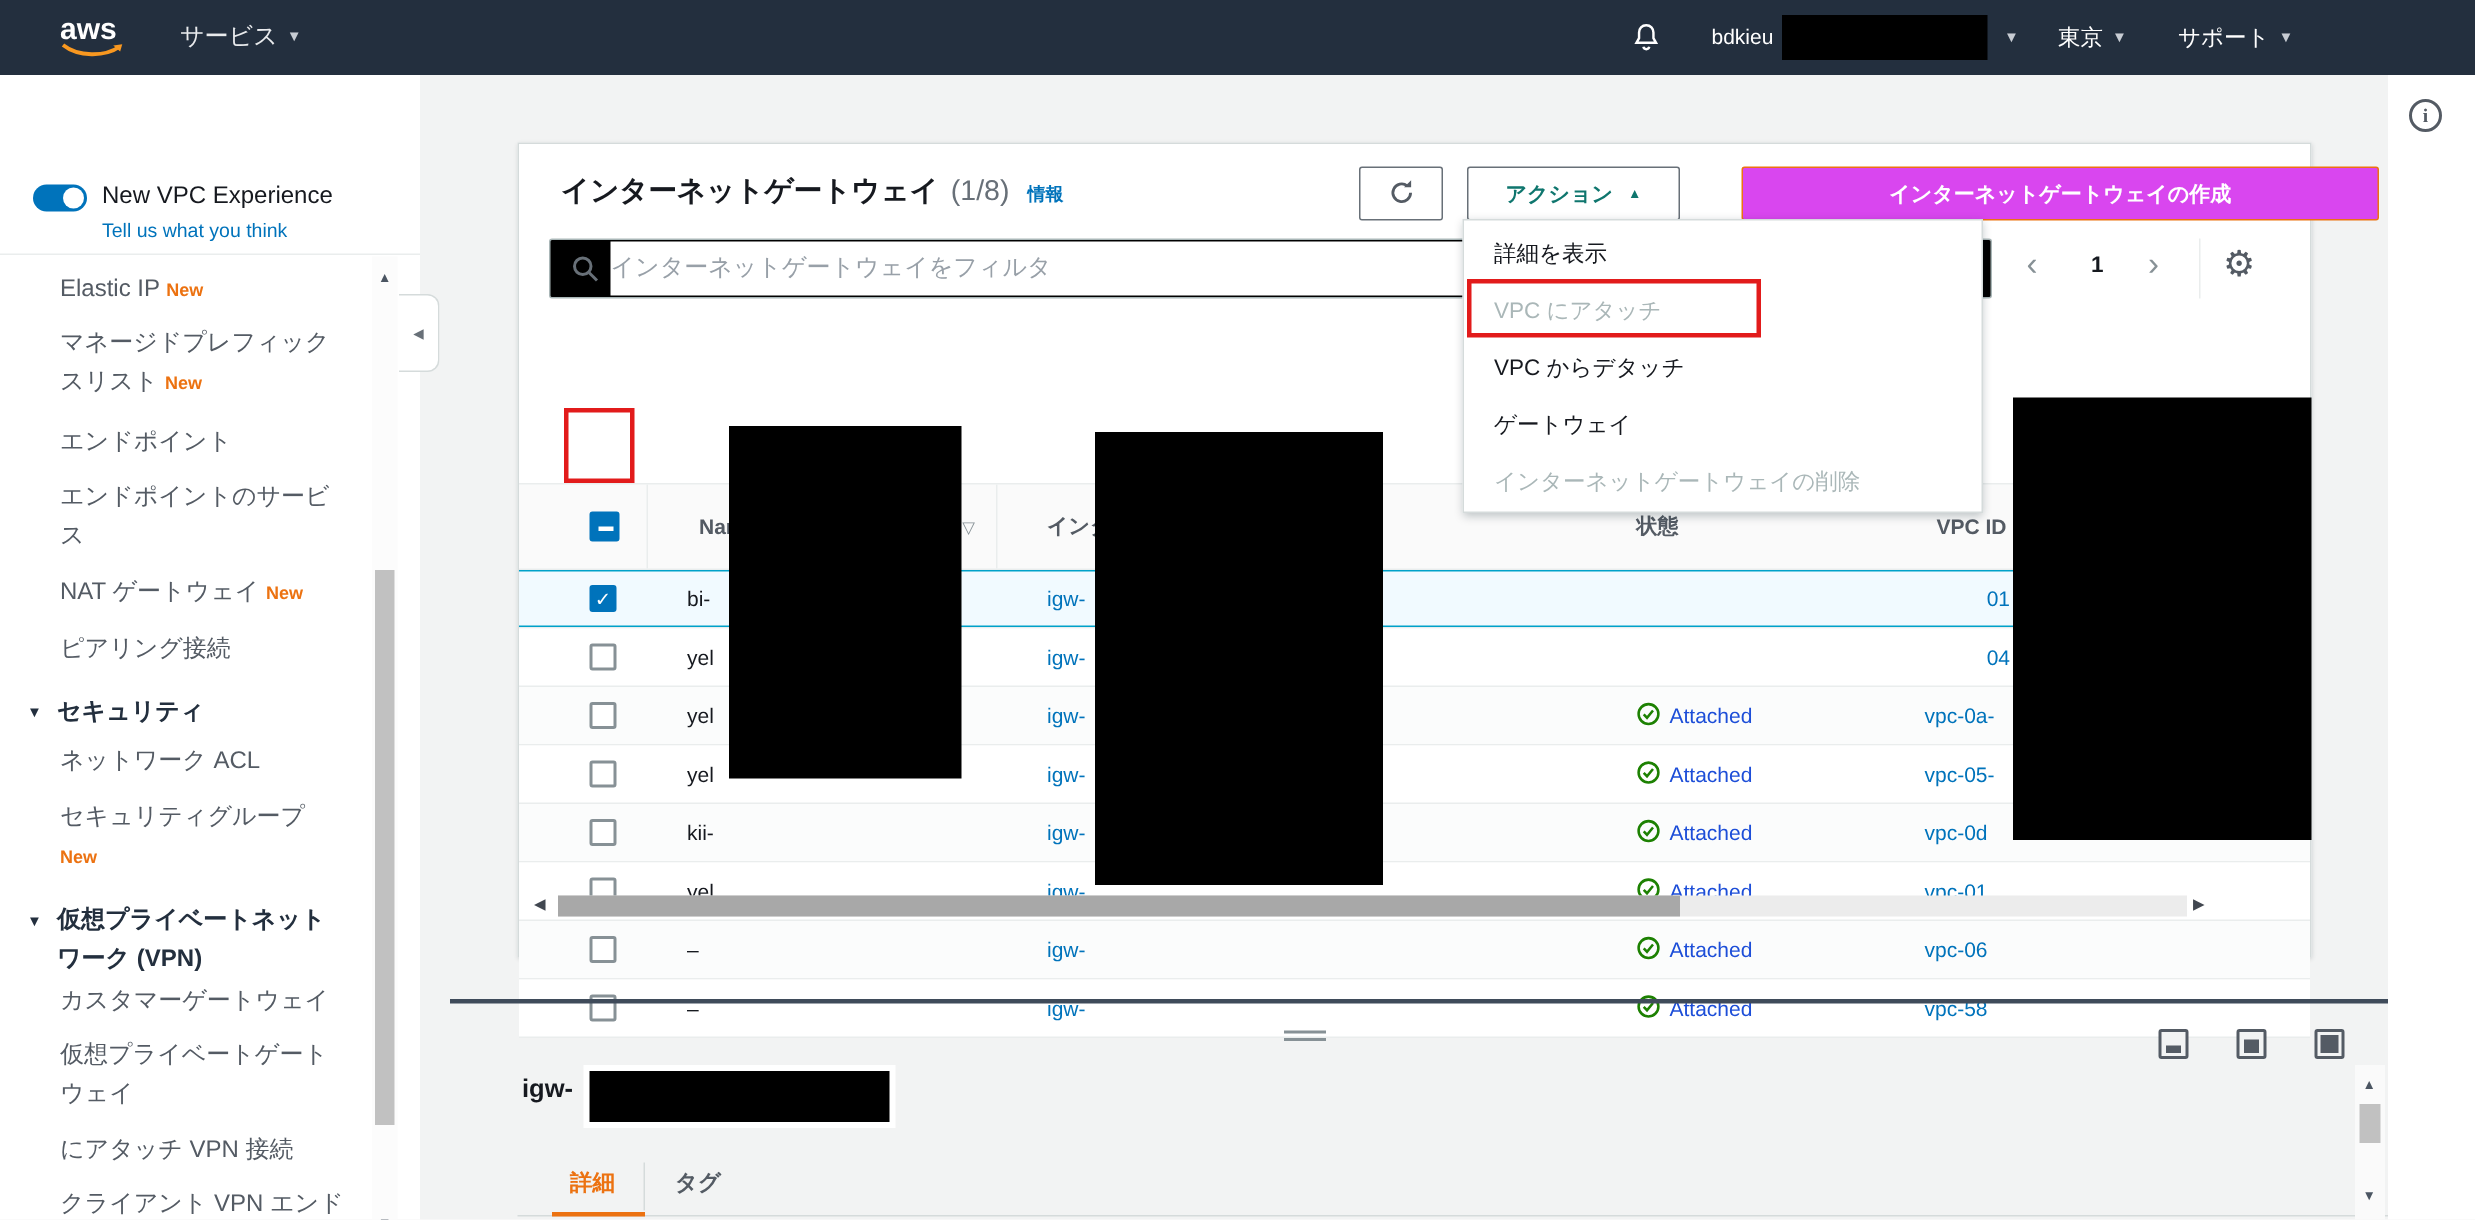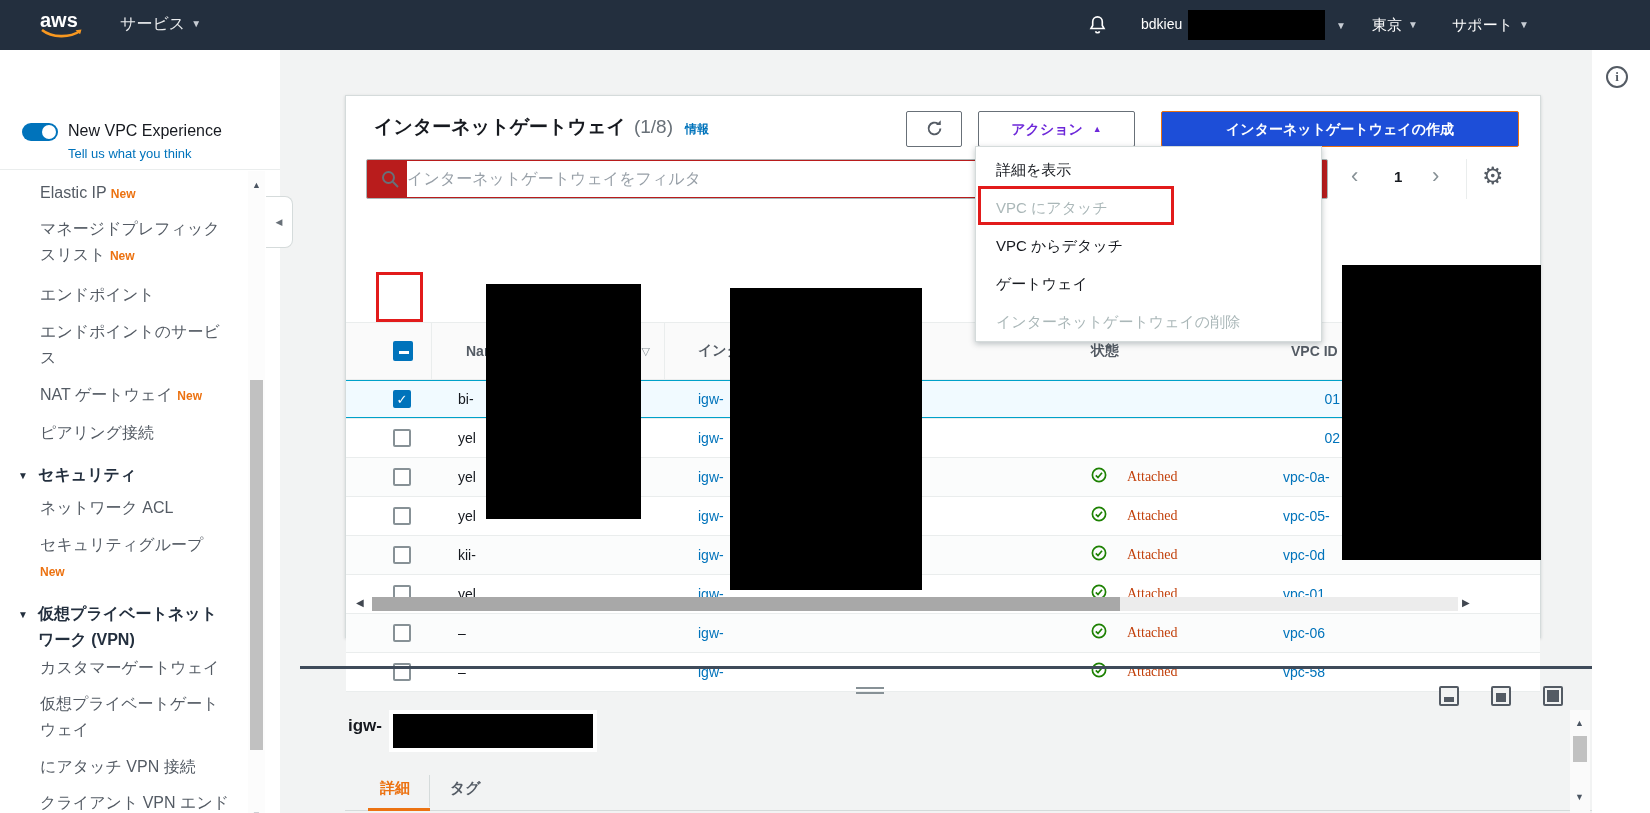--- a/index.html
+++ b/index.html
@@ -45,25 +45,25 @@
   #info-circle { position:absolute; left:1606px; top:66px; width:22px; height:22px; border:2px solid #545b64; border-radius:50%; color:#545b64; text-align:center; line-height:18px; font-size:13px; font-weight:bold; font-family:"Liberation Serif", serif; cursor:pointer; }
 
   
   #card { position:absolute; left:345px; top:95px; width:1196px; height:543px; background:#fff; border:1px solid #d5dbdb; box-shadow:0 1px 3px rgba(0,28,36,.15); z-index:30; }
   #title-row { position:absolute; left:28px; top:18px; display:flex; align-items:baseline; }
   #page-title { font-size:19px; font-weight:bold; color:#16191f; }
   #page-count { font-size:19px; color:#687078; margin-left:8px; }
   #info-link { font-size:12px; font-weight:bold; color:#0073bb; margin-left:12px; cursor:pointer;font-family:Liberation Serif, serif; }
   .btn { position:absolute; height:36px; border-radius:2px; font-size:14px; font-weight:bold; text-align:center; cursor:pointer; }
   #refresh-btn { left:560px; top:15px; width:56px; background:#fff; border:1px solid #687078; line-height:34px; }
-  #actions-btn { left:632px; top:15px; width:157px; background:#fff; border:1px solid #687078; color:#6d28d9; line-height:34px; }
+  #actions-btn { left:632px; top:15px; width:142px; background:#fff; border:1px solid #687078; color:#0f766e; line-height:34px; }
   #actions-btn .caret { font-size:9px; margin-left:10px; vertical-align:2px; }
-  #create-btn { left:815px; top:15px; width:358px; background:#1d4ed8; border:1px solid #ec7211; color:#fff; line-height:34px; }
-
-  #search-box { position:absolute; left:20px; top:63px; width:962px; height:40px; background:#b91c1c; border:1px solid #aab7b8; border-radius:2px;text-decoration:underline; }
+  #create-btn { left:815px; top:15px; width:425px; background:#d946ef; border:1px solid #ec7211; color:#fff; line-height:34px; }
+
+  #search-box { position:absolute; left:20px; top:63px; width:962px; height:40px; background:#000000; border:1px solid #aab7b8; border-radius:2px;text-decoration:underline; }
   #search-box svg { position:absolute; left:14px; top:10px; }
   #search-input { position:absolute; left:40px; top:1px; width:900px; height:36px; border:none; outline:none; font-size:16px; color:#16191f; font-family:"Liberation Sans", sans-serif; }
   #search-input::placeholder { color:#98a0a8; }
   #page-prev { position:absolute; left:1005px; top:67px; font-size:22px; color:#879196; cursor:pointer; }
   #page-num  { position:absolute; left:1048px; top:72px; font-size:15px; font-weight:bold; color:#16191f; }
   #page-next { position:absolute; left:1086px; top:67px; font-size:22px; color:#879196; cursor:pointer; }
   #pg-divider { position:absolute; left:1120px; top:63px; width:1px; height:40px; background:#eaeded; }
   #gear-btn { position:absolute; left:1136px; top:66px; font-size:24px; color:#545b64; cursor:pointer; }
 
   
@@ -80,21 +80,21 @@
   #tbl-head .col-igw { padding-left:33px; }
   #tbl-head .col-state { padding-left:40px; }
   #tbl-head .col-vpc { padding-left:35px; }
   .sort-icon { font-size:11px; color:#879196; font-weight:normal; cursor:pointer; }
   .row { display:flex; height:39px; border-bottom:1px solid #eaeded; background:#fff; font-size:14px; }
   .row:nth-child(odd) { background:#fbfcfc; }
   .row.selected { background:#f1faff; box-shadow:inset 0 1px 0 #00a1c9, inset 0 -1px 0 #00a1c9; }
   .row .col-cb { padding-left:47px; }
   .row .col-name { padding-left:26px; color:#16191f; }
   .row .col-igw { padding-left:33px; color:#0073bb; }
-  .row .col-state { padding-left:40px; color:#c2410c; gap:20px;font-family:Liberation Serif, serif; }
+  .row .col-state { padding-left:40px; color:#1d4ed8; gap:6px; }
   .row .col-vpc { padding-left:27px; color:#0073bb; }
   .row .col-vpc.tail { justify-content:flex-end; padding-right:200px; }
   .cb { width:18px; height:18px; border:2px solid #879196; border-radius:2px; background:#fff; cursor:pointer; }
   .cb.checked { border-color:#0073bb; background:#0073bb; color:#fff; font-size:13px; line-height:15px; text-align:center; }
   .cb.indet { border-color:#0073bb; background:#0073bb; position:relative; width:20px; height:20px; }
   .cb.indet::after { content:""; position:absolute; left:4px; top:8px; width:10px; height:3px; background:#fff; }
   .link-text { cursor:pointer; }
 
   
   #h-sb-left { position:absolute; left:10px; top:501px; font-size:10px; color:#414750; }
@@ -274,21 +274,21 @@
           <div class="row">
             <div class="col-cb">
               <span class="cb"></span>
             </div>
             <div class="col-name">yel</div>
             <div class="col-igw">
               <span class="link-text">igw-</span>
             </div>
             <div class="col-state"></div>
             <div class="col-vpc tail">
-              <span class="link-text">02</span>
+              <span class="link-text">04</span>
             </div>
           </div>
           <div class="row">
             <div class="col-cb">
               <span class="cb"></span>
             </div>
             <div class="col-name">yel</div>
             <div class="col-igw">
               <span class="link-text">igw-</span>
             </div>

